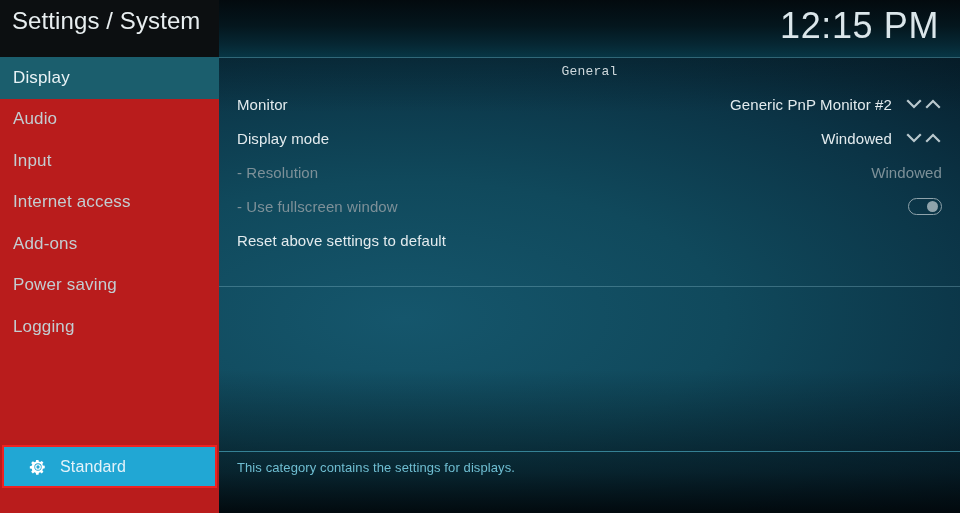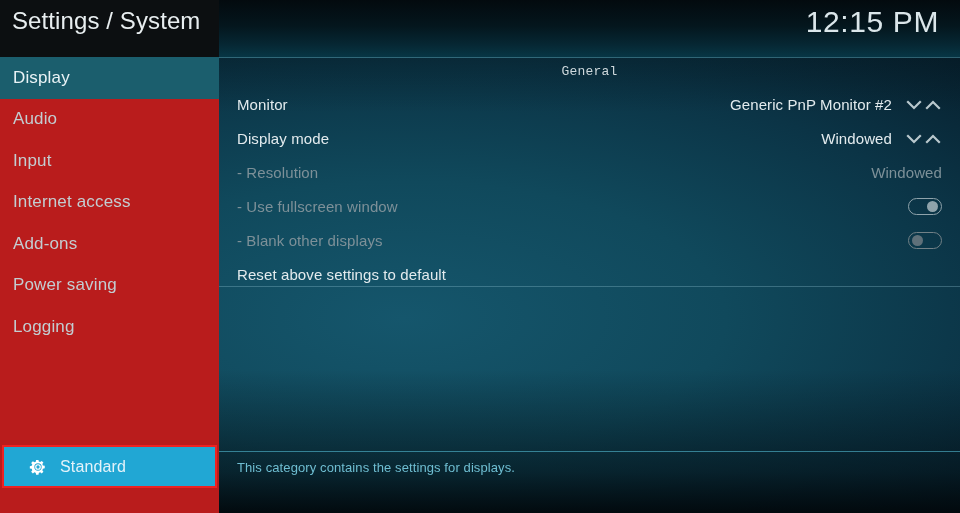--- a/index.html
+++ b/index.html
@@ -57,21 +57,21 @@
     left: 12px; top: 7px;
     font-size: 24px;
     font-weight: 300;
     color: #e8eef0;
     letter-spacing: 0.1px;
     white-space: nowrap;
   }
   .header-clock {
     position: absolute;
     right: 14px; top: 5px;
-    font-size: 30px;
+    font-size: 36px;
     font-weight: 300;
     color: #dbe6ea;
     letter-spacing: 0.6px;
     white-space: nowrap;
   }
 
   
   .sidebar {
     position: absolute;
     left: 0; top: 57px;
@@ -183,21 +183,21 @@
   .row .row-label {
     font-size: 15px;
     font-weight: 300;
     color: #e3ebee;
     letter-spacing: 0.1px;
     white-space: nowrap;
   }
   .row .row-right {
     margin-left: auto;
     display: flex;
-    align-items: flex-end;
+    align-items: flex-start;
     padding-right: 18px;
   }
   .row .row-value {
     font-size: 15px;
     font-weight: 300;
     color: #e3ebee;
     letter-spacing: 0.1px;
     white-space: nowrap;
   }
   .row.disabled .row-label,
@@ -351,28 +351,20 @@
 
       <div class="row disabled">
         <span class="row-label">- Use fullscreen window</span>
         <span class="row-right">
           <span class="toggle on">
             <span class="knob"></span>
           </span>
         </span>
       </div>
 
-      <div class="row disabled">
-        <span class="row-label">- Blank other displays</span>
-        <span class="row-right">
-          <span class="toggle off">
-            <span class="knob"></span>
-          </span>
-        </span>
-      </div>
 
       <div class="divider" id="divider-reset"></div>
 
       <div class="row">
         <span class="row-label">Reset above settings to default</span>
       </div>
 
     </div>
 
     <div class="footer-sep"></div>

